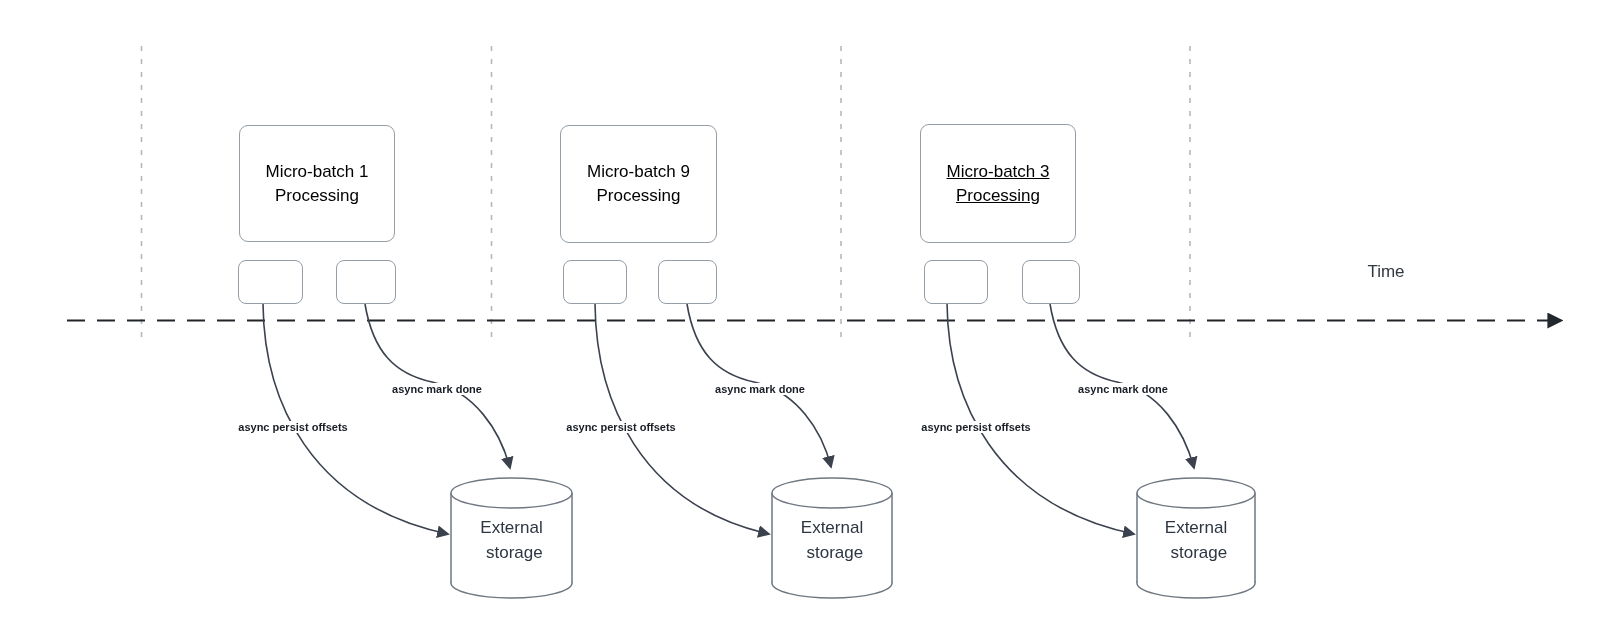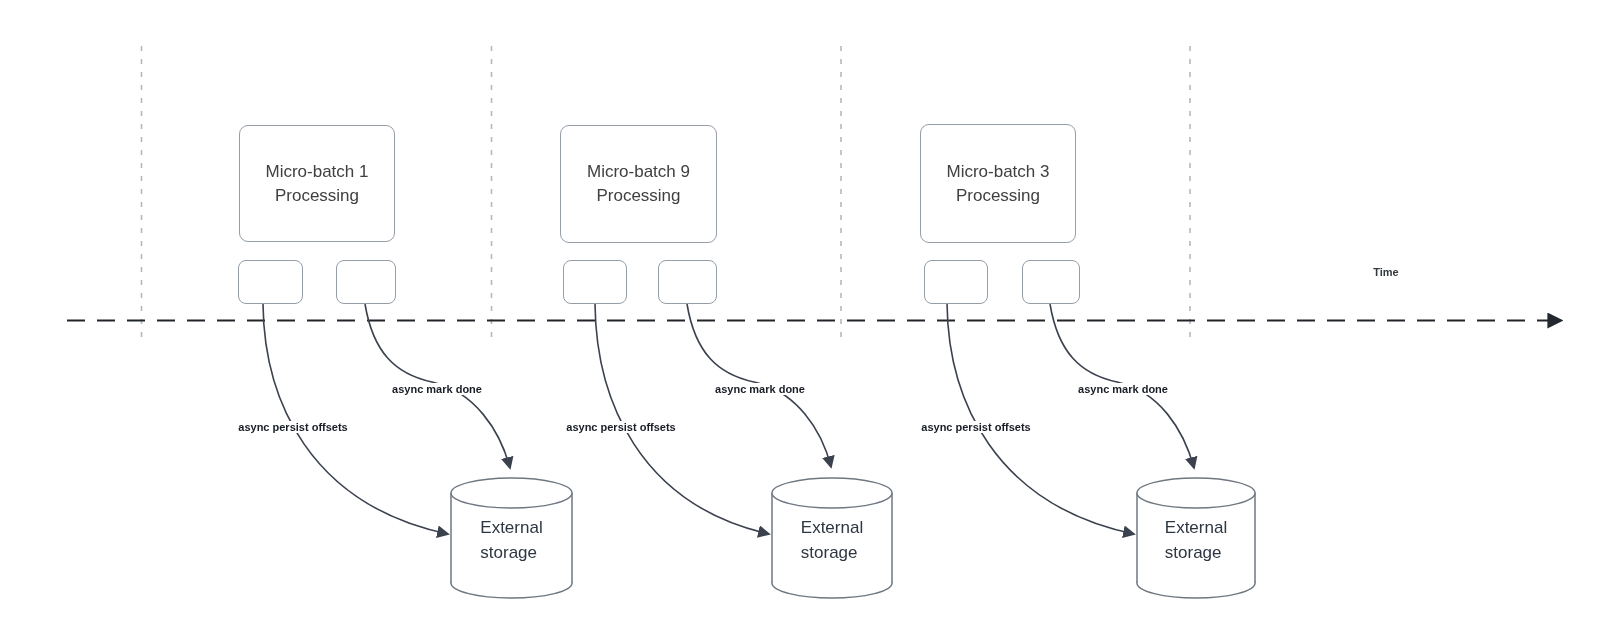--- a/index.html
+++ b/index.html
@@ -5,38 +5,38 @@
   html,body{margin:0;padding:0;background:#fff;}
   #canvas{
     position:relative;width:1600px;height:642px;background:#ffffff;overflow:hidden;
     font-family:"Liberation Sans", sans-serif;
   }
   #edges-svg{position:absolute;left:0;top:0;width:1600px;height:642px;}
   .big-box{
     position:absolute;box-sizing:border-box;
     border:1.5px solid #959da6;border-radius:9px;background:#fff;
     display:flex;align-items:center;justify-content:center;text-align:center;
-    font-size:17px;line-height:1.4;color:#404040;white-space:pre-line;
+    font-size:17px;line-height:1.4;color:#000000;white-space:pre-line;
   }
   .small-box{
     position:absolute;box-sizing:border-box;
     border:1.5px solid #959da6;border-radius:8px;background:#fff;
   }
   .storage-text{
     position:absolute;display:flex;align-items:center;justify-content:center;
-    text-align:left;font-size:17px;line-height:1.45;color:#2d3642;white-space:pre-line;
+    text-align:right;font-size:17px;line-height:1.45;color:#2d3642;white-space:pre-line;
   }
   .edge-label{
     position:absolute;transform:translate(-50%,-50%);
     font-weight:bold;font-size:11px;color:#181d26;background:#ffffff;
     padding:0 3px;white-space:nowrap;
   }
   .time-label{
     position:absolute;transform:translate(-50%,-50%);
-    font-size:11px;color:#33383f;white-space:nowrap;font-weight:bold;
+    font-size:17px;color:#33383f;white-space:nowrap;
   }
 </style>
 </head>
 <body>
 
 <div id="canvas">
 
   <svg id="edges-svg" viewBox="0 0 1600 642" xmlns="http://www.w3.org/2000/svg">
     <defs>
       <marker id="arrowEdge" viewBox="0 0 10 10" refX="8.5" refY="5" markerWidth="8" markerHeight="8" orient="auto-start-reverse">
@@ -90,21 +90,21 @@
       <path d="M687,304 C695,352 717,374 754,382 C796,391 822,430 831,467"></path>
       <path d="M947,303 C948,400 995,505 1134,534"></path>
       <path d="M1050,304 C1058,352 1080,374 1117,382 C1159,391 1184,430 1194,468"></path>
     </g>
   </svg>
 
   <div class="big-box" style="left:239px;top:125px;width:156px;height:117px;">Micro-batch 1
 Processing</div>
   <div class="big-box" style="left:560px;top:125px;width:157px;height:118px;">Micro-batch 9
 Processing</div>
-  <div class="big-box" style="left:920px;top:124px;width:156px;height:119px;">Micro-batch 3
+  <div class="big-box" style="left:920px;top:124px;width:156px;height:119px;text-decoration:underline;">Micro-batch 3
 Processing</div>
 
   <div class="small-box" style="left:238px;top:260px;width:65px;height:44px;"></div>
   <div class="small-box" style="left:336px;top:260px;width:60px;height:44px;"></div>
   <div class="small-box" style="left:563px;top:260px;width:64px;height:44px;"></div>
   <div class="small-box" style="left:658px;top:260px;width:59px;height:44px;"></div>
   <div class="small-box" style="left:924px;top:260px;width:64px;height:44px;"></div>
   <div class="small-box" style="left:1022px;top:260px;width:58px;height:44px;"></div>
 
   <div class="storage-text" style="left:451px;top:488px;width:121px;height:105px;">External

